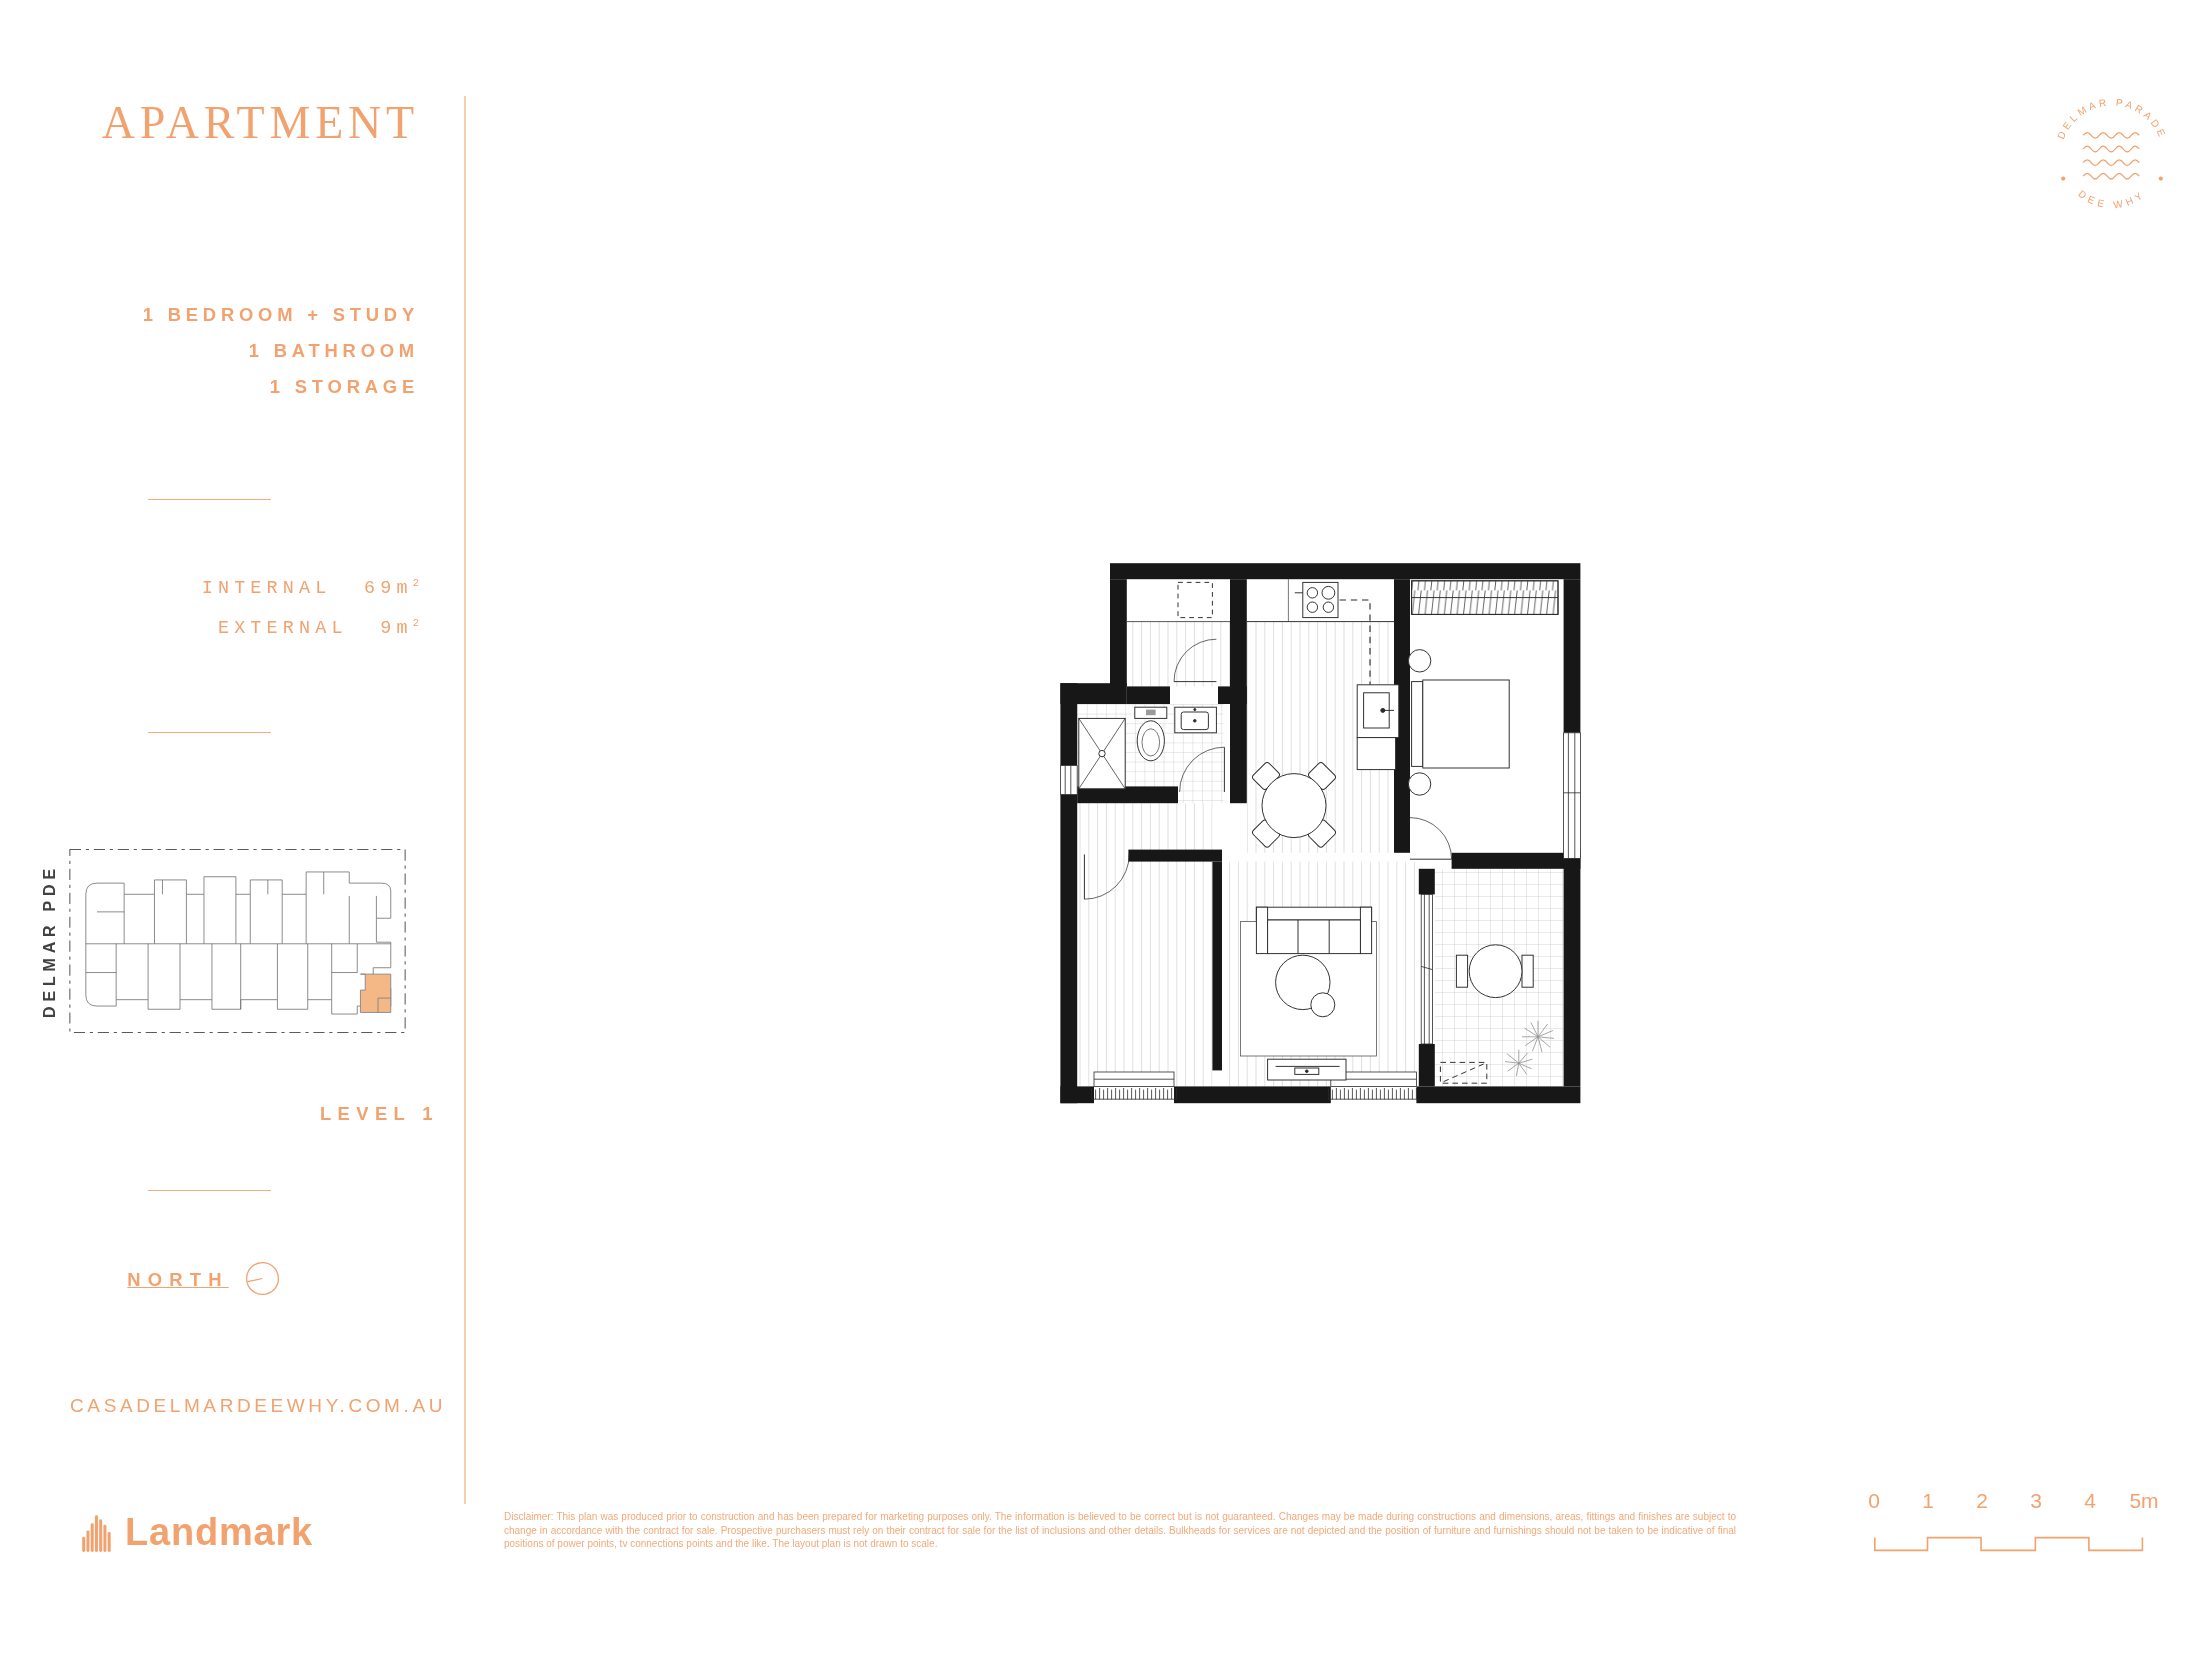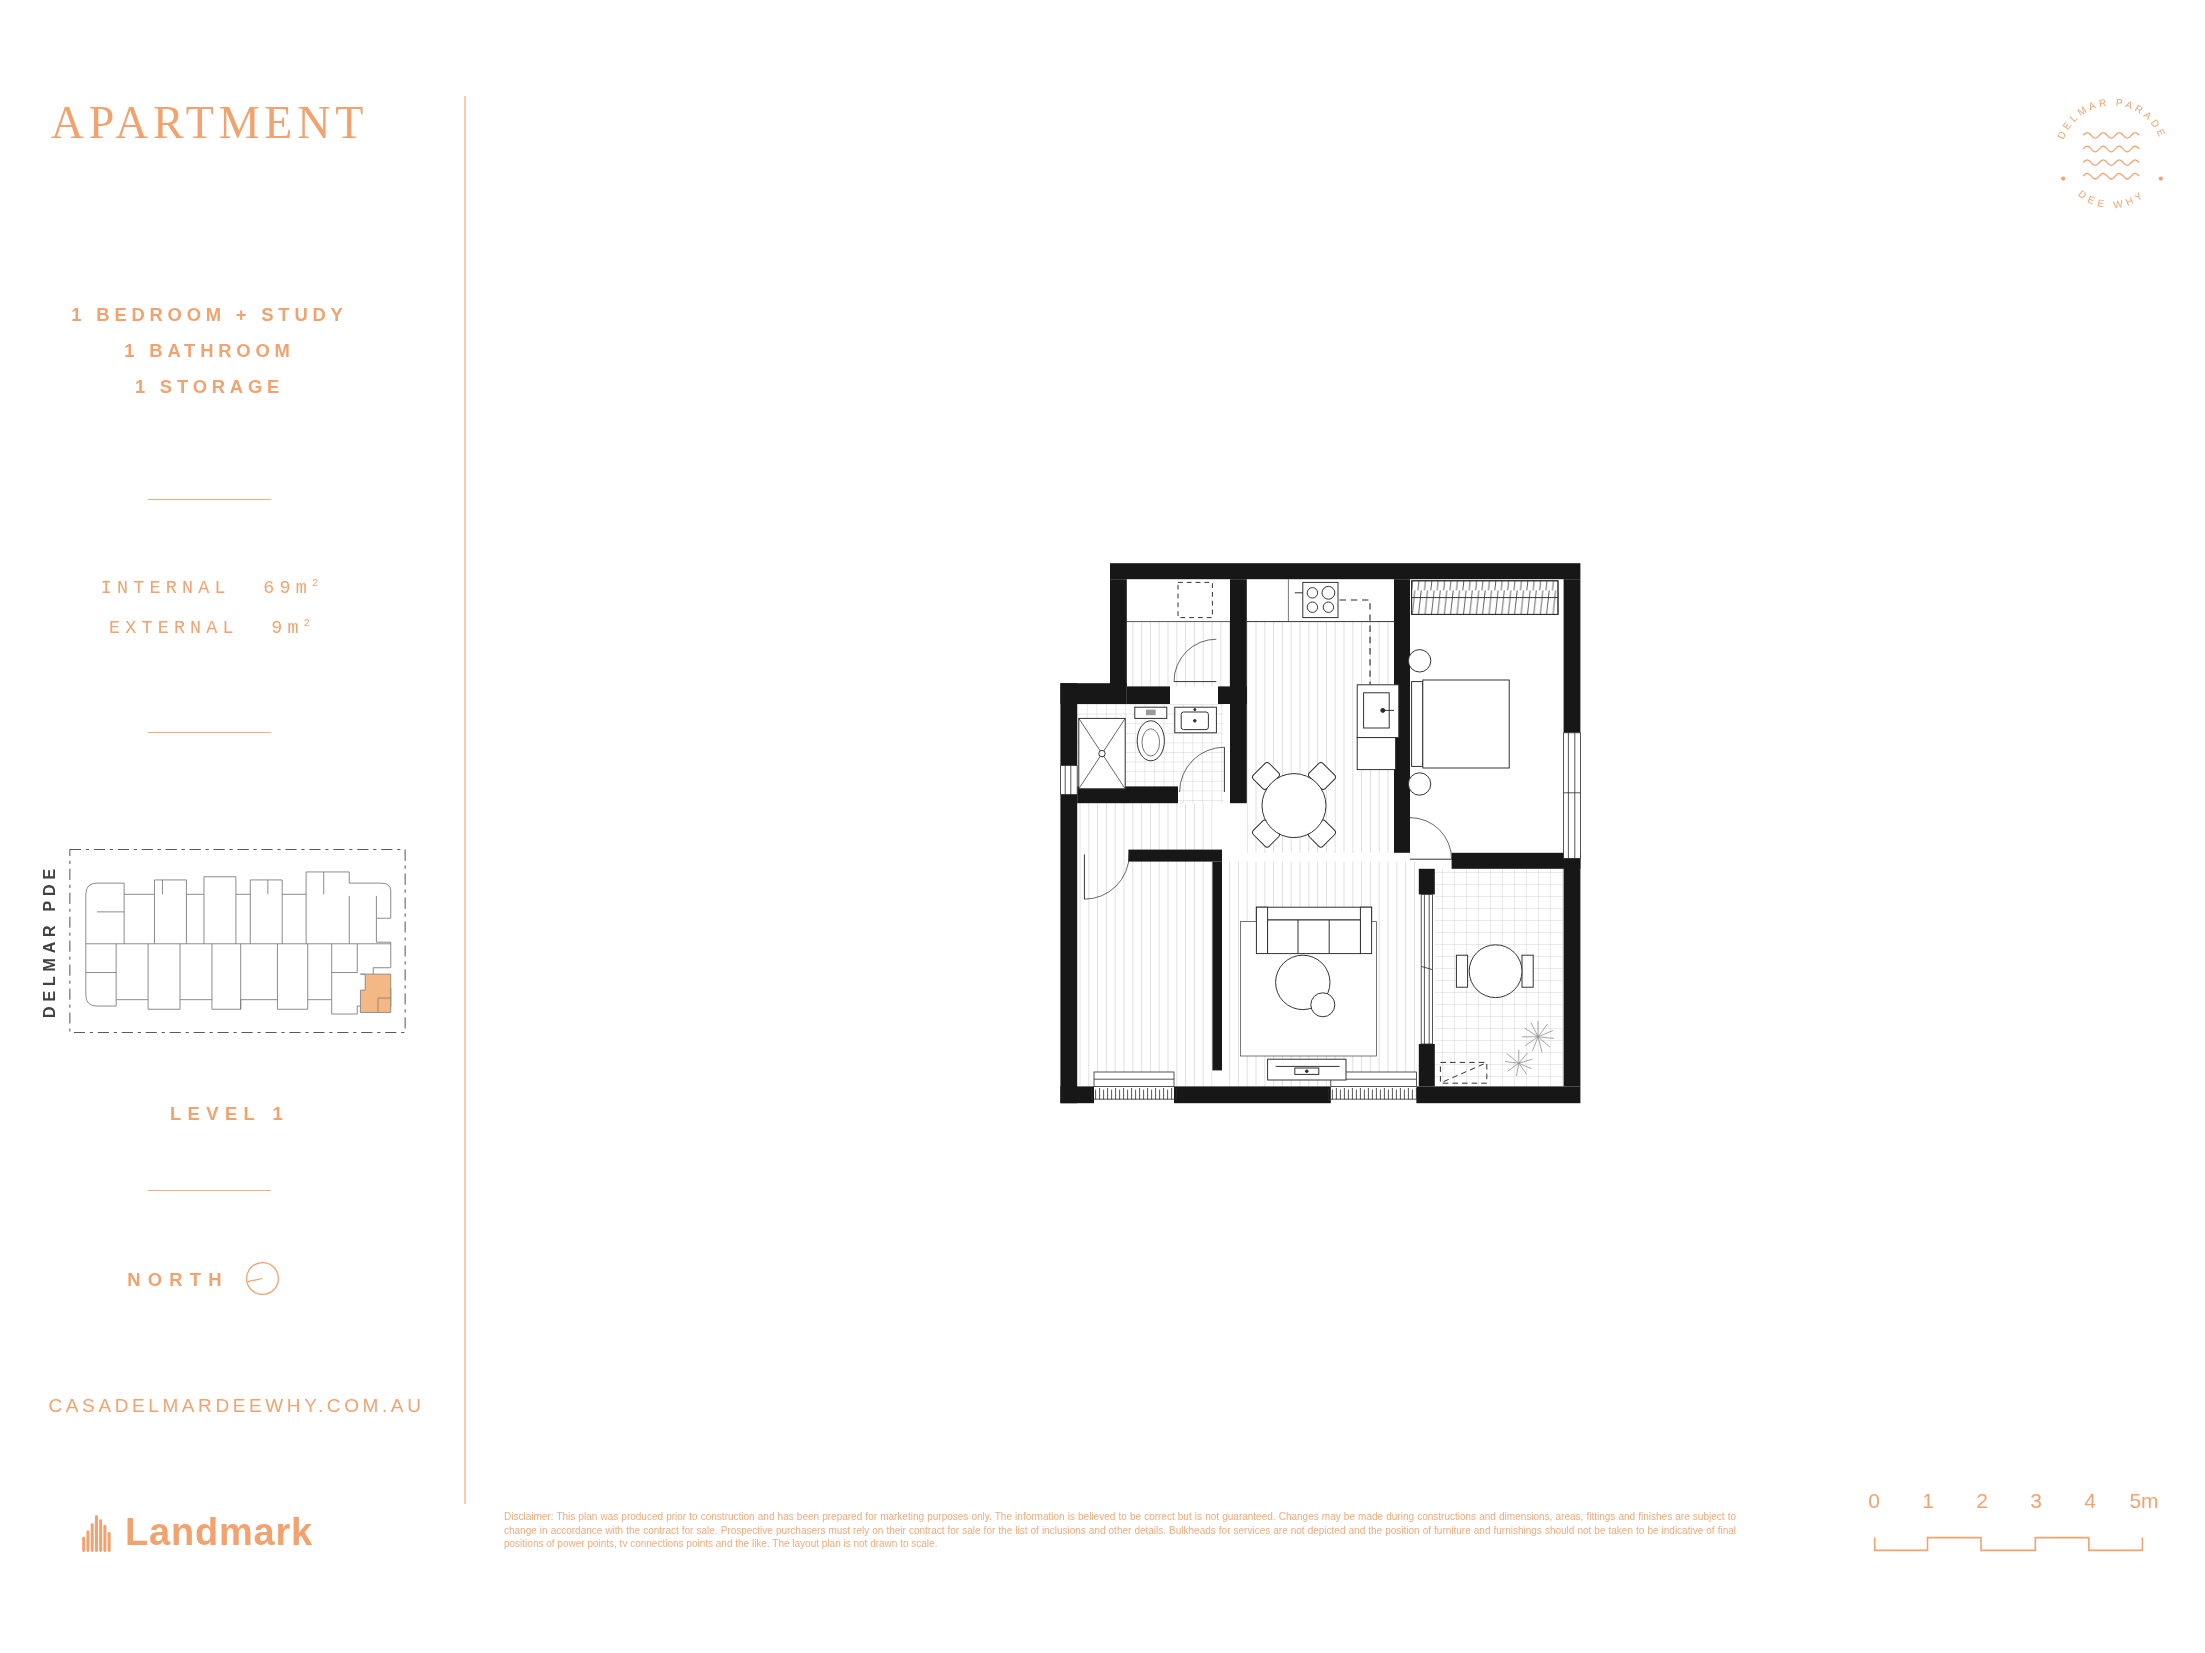--- a/index.html
+++ b/index.html
@@ -1,31 +1,31 @@
 <!DOCTYPE html>
 <html style="font-size:12.8px"><head>
 <meta charset="utf-8">
 <style>
   html,body{margin:0;padding:0;background:#ffffff;}
   body{width:2205px;height:1654px;position:relative;overflow:hidden;
        font-family:"Liberation Sans",sans-serif;color:#F1A26E;}
   .abs{position:absolute;}
-  .center-col{left:0;width:419px;text-align:center;}
+  .center-col{left:0;width:419px;text-align:right;}
   
   .title-block{top:96px;font-family:"Liberation Serif","DejaVu Serif",serif;
                font-size:46px;letter-spacing:4.8px;line-height:53px;font-weight:400;}
   .features{top:297px;font-size:18.4px;font-weight:700;letter-spacing:4.8px;line-height:36px;}
   .areas{top:566px;font-size:18.4px;font-weight:400;letter-spacing:5.2px;line-height:35px;font-family:Liberation Mono, monospace;}
   .areas sup{font-size:10.4px;letter-spacing:0;}
   .divider{width:123px;height:0;border-top:1.6px solid #F2AE7D;left:148px;}
   .street-label{font-size:16px;font-weight:600;letter-spacing:4.8px;color:#414141;
                 white-space:nowrap;transform:translate(-50%,-50%) rotate(-90deg);}
   .level{top:1103px;font-size:18.4px;font-weight:700;letter-spacing:6.4px;padding-left:20px;}
   .north-label{top:1269px;left:66px;width:224px;text-align:center;
-               font-size:18.4px;font-weight:600;letter-spacing:7.2px;}
+               font-size:18.4px;font-weight:600;letter-spacing:7.2px;text-decoration:underline;}
   .website{top:1395px;font-size:19px;font-weight:500;letter-spacing:3.6px;padding-left:27px;}
   .vdivider{left:464px;top:96px;width:1.6px;height:1408px;background:#F6CFAB;}
   .wordmark{left:125px;top:1511px;font-size:38px;font-weight:700;letter-spacing:0.8px;
             line-height:42px;color:#F1A26E;}
   
   .disclaimer{left:504px;top:1510px;width:1232px;font-size:10px;line-height:13.6px;
               text-align:justify;color:#F2A979;}
   .scale-labels{left:1847px;top:1489px;display:flex;font-size:21px;letter-spacing:0;}
   .scale-labels span{display:inline-block;width:54px;text-align:center;}
   svg text{font-family:"Liberation Sans",sans-serif;}

